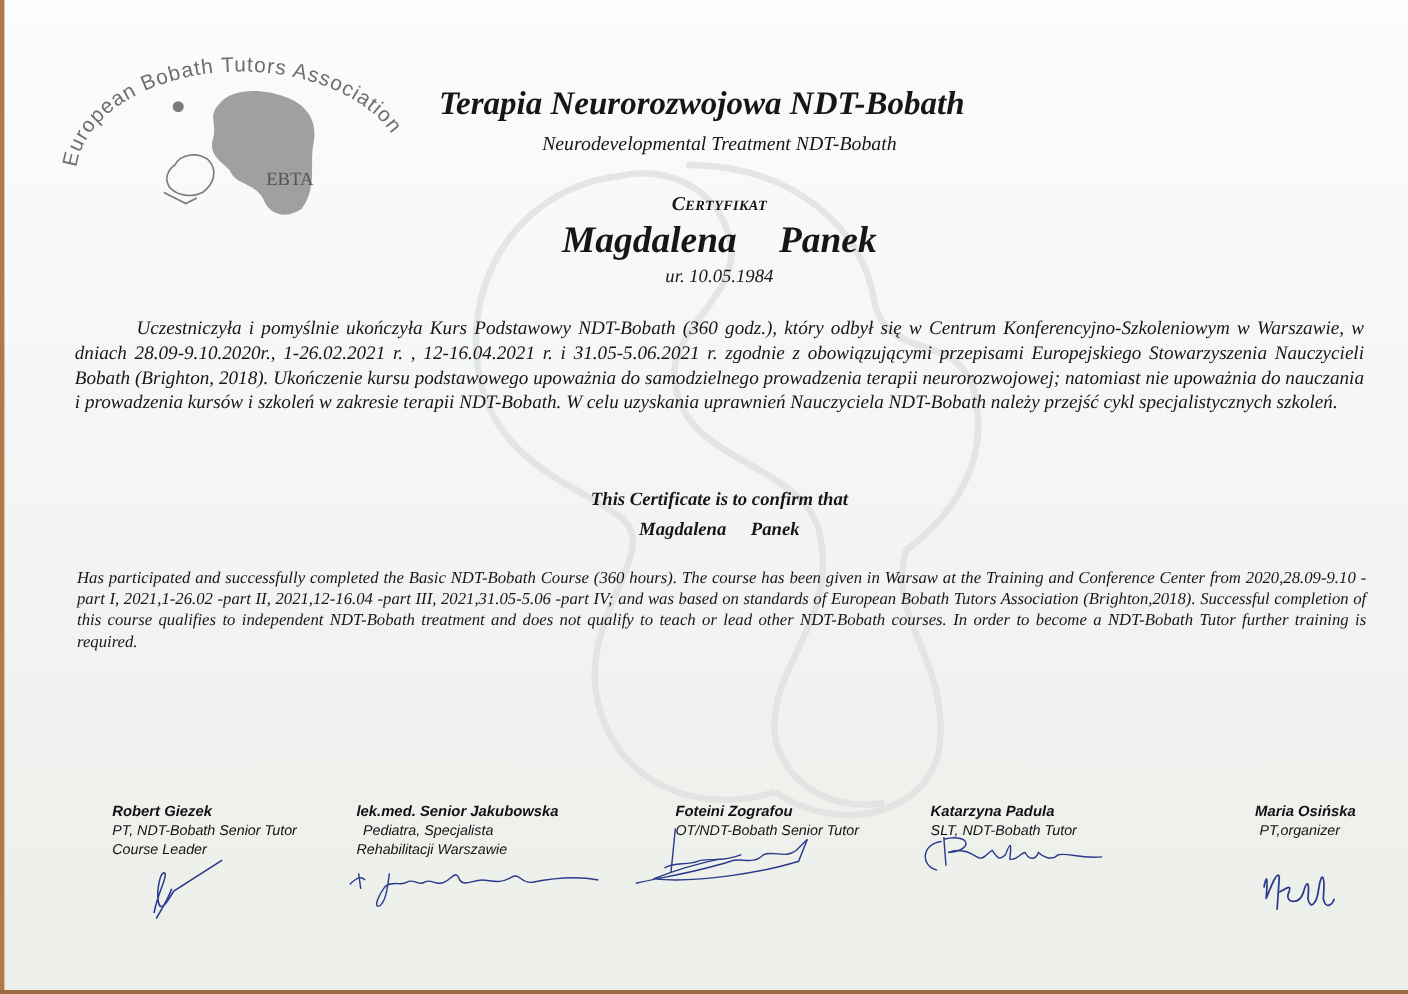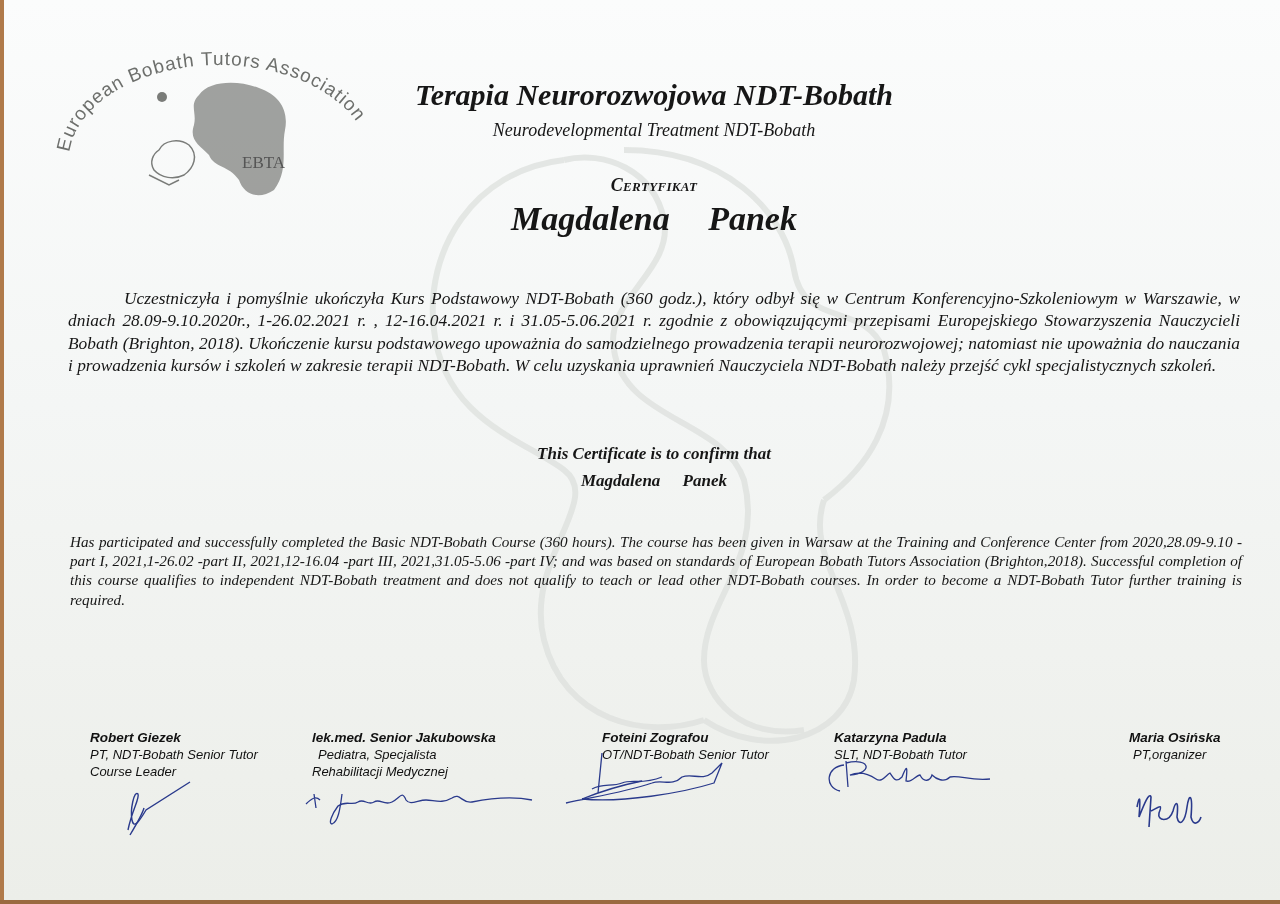--- a/index.html
+++ b/index.html
@@ -10,30 +10,30 @@
     color:#161616;
   }
   .paper {
     position:absolute; left:4px; top:0; width:1276px; height:900px;
     background: linear-gradient(180deg, #fbfcfc 0%, #f4f6f5 45%, #eceee9 100%);
     overflow:hidden;
   }
   .watermark { position:absolute; left:0; top:0; width:1276px; height:900px; pointer-events:none; }
   .logo { position:absolute; left:45px; top:50px; width:340px; height:160px; }
   .abs { position:absolute; }
-  .title { left:380px; top:78px; width:540px; text-align:center; font-size:30px; font-weight:bold; font-style:italic; }
+  .title { left:364px; top:78px; width:540px; text-align:center; font-size:30px; font-weight:bold; font-style:italic; }
   .subtitle { left:380px; top:120px; width:540px; text-align:center; font-size:18px; font-style:italic; }
   .cert { left:380px; top:175px; width:540px; text-align:center; font-size:18px; font-style:italic; font-weight:bold; font-variant:small-caps; letter-spacing:0.3px;}
   .name1 { left:380px; top:200px; width:540px; text-align:center; font-size:34px; font-weight:bold; font-style:italic; word-spacing:30px; }
   .dob { left:380px; top:241px; width:540px; text-align:center; font-size:17px; font-style:italic; }
   .pl-para { left:64px; top:287px; width:1172px; font-size:17.4px; font-style:italic; line-height:22.4px; text-align:justify; text-indent:56px; }
   .en-head { left:380px; top:444px; width:540px; text-align:center; font-size:17px; font-weight:bold; font-style:italic; }
   .name2 { left:380px; top:471px; width:540px; text-align:center; font-size:17px; font-weight:bold; font-style:italic; word-spacing:18px; }
-  .en-para { left:66px; top:516px; width:1172px; font-size:15.2px; font-style:italic; line-height:19.2px; text-align:justify;margin-top:16px; }
-  .sig { position:absolute; font-family:"Liberation Sans", sans-serif; font-style:italic; font-size:13px; line-height:17px; color:#111; }
+  .en-para { left:66px; top:516px; width:1172px; font-size:15.2px; font-style:italic; line-height:19.2px; text-align:justify; }
+  .sig { position:absolute; font-family:"Liberation Sans", sans-serif; font-style:italic; font-size:13px; line-height:17px; color:#111;margin-left:12px; }
   .sig .sname { font-weight:bold; font-size:13.5px; }
   .sig svg { display:block; }
   .place-date { left:420px; top:829px; width:400px; text-align:center; font-size:16px; font-style:italic; }
   .bottom-strip { position:absolute; left:0; top:900px; width:1280px; height:4px; background:#9a6a40; }
 </style>
 </head>
 <body>
 
 <div class="paper">
 
@@ -63,41 +63,42 @@
       </g>
       <text x="193" y="118" font-family="Liberation Serif, serif" font-size="17" fill="#555">EBTA</text>
     </svg>
   </div>
 
   <div class="abs title">Terapia Neurorozwojowa NDT-Bobath</div>
   <div class="abs subtitle">Neurodevelopmental Treatment NDT-Bobath</div>
 
   <div class="abs cert">Certyfikat</div>
   <div class="abs name1">Magdalena Panek</div>
+  <div class="abs dob">ur. 10.05.1984</div>
 
   <div class="abs pl-para">Uczestniczyła i pomyślnie ukończyła Kurs Podstawowy NDT-Bobath (360 godz.), który odbył się w Centrum Konferencyjno-Szkoleniowym w Warszawie, w dniach 28.09-9.10.2020r., 1-26.02.2021 r. , 12-16.04.2021 r. i 31.05-5.06.2021 r. zgodnie z obowiązującymi przepisami Europejskiego Stowarzyszenia Nauczycieli Bobath (Brighton, 2018). Ukończenie kursu podstawowego upoważnia do samodzielnego prowadzenia terapii neurorozwojowej; natomiast nie upoważnia do nauczania i prowadzenia kursów i szkoleń w zakresie terapii NDT-Bobath. W celu uzyskania uprawnień Nauczyciela NDT-Bobath należy przejść cykl specjalistycznych szkoleń.</div>
 
   <div class="abs en-head">This Certificate is to confirm that</div>
   <div class="abs name2">Magdalena Panek</div>
   <div class="abs en-para">Has participated and successfully completed the Basic NDT-Bobath Course (360 hours). The course has been given in Warsaw at the Training and Conference Center from 2020,28.09-9.10 -part I, 2021,1-26.02 -part II, 2021,12-16.04 -part III, 2021,31.05-5.06 -part IV; and was based on standards of European Bobath Tutors Association (Brighton,2018). Successful completion of this course qualifies to independent NDT-Bobath treatment and does not qualify to teach or lead other NDT-Bobath courses. In order to become a NDT-Bobath Tutor further training is required.</div>
 
   <div class="sig" style="left:86px; top:729px; width:200px;">
     <div class="sname">Robert Giezek</div>
     <div>PT, NDT-Bobath Senior Tutor</div>
     <div>Course Leader</div>
     <svg width="80" height="60" style="margin-left:30px;">
       <path d="M8 50 C 12 30, 20 18, 18 14 C 14 10, 10 30, 12 40 C 14 50, 20 40, 26 30 L 70 2" fill="none" stroke="#2a3a8c" stroke-width="1.4"></path>
       <path d="M10 55 C 16 45, 22 35, 24 28" fill="none" stroke="#2a3a8c" stroke-width="1.4"></path>
     </svg>
   </div>
 
   <div class="sig" style="left:308px; top:729px; width:230px;">
     <div class="sname">lek.med. Senior Jakubowska</div>
     <div style="padding-left:6px">Pediatra, Specjalista</div>
-    <div>Rehabilitacji Medycznej</div>
+    <div>Rehabilitacji Warszawie</div>
     <svg width="240" height="50" style="margin-left:-10px;">
       <path d="M4 24 C 10 18, 14 16, 18 20 M12 14 L 14 28 M40 14 C 38 30, 36 42, 30 44 C 26 44, 30 34, 36 26 C 44 20, 50 26, 56 22 C 62 18, 66 26, 72 22 C 78 18, 82 26, 90 22 C 98 18, 100 10, 104 20 C 108 26, 116 20, 124 20 C 132 20, 140 24, 150 18 C 158 12, 160 24, 170 22 C 190 18, 210 16, 230 20" fill="none" stroke="#2a3a8c" stroke-width="1.3"></path>
     </svg>
   </div>
 
   <div class="sig" style="left:598px; top:729px; width:210px;">
     <div class="sname">Foteini Zografou</div>
     <div>OT/NDT-Bobath Senior Tutor</div>
     <div></div>
     <svg width="180" height="60" style="margin-left:-40px;margin-top:-10px;">

